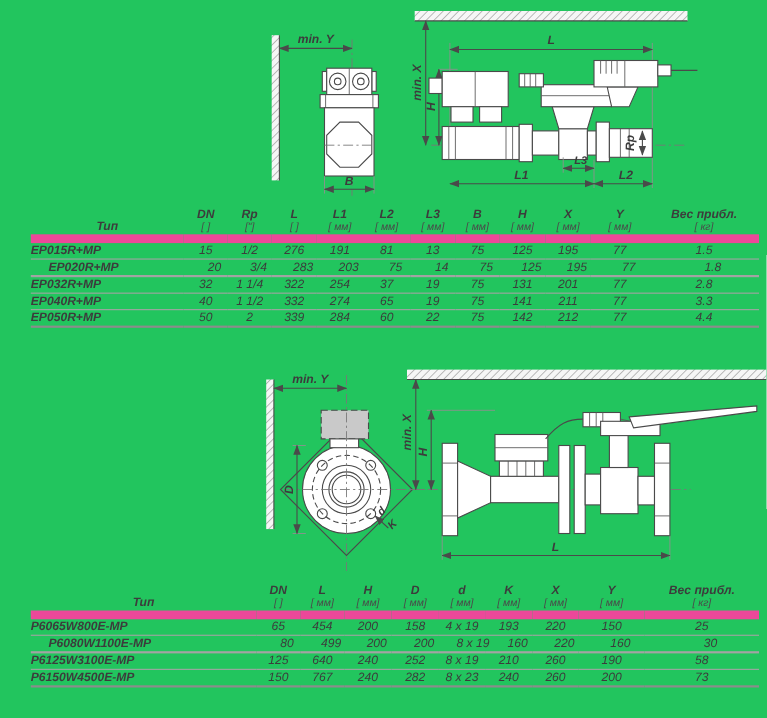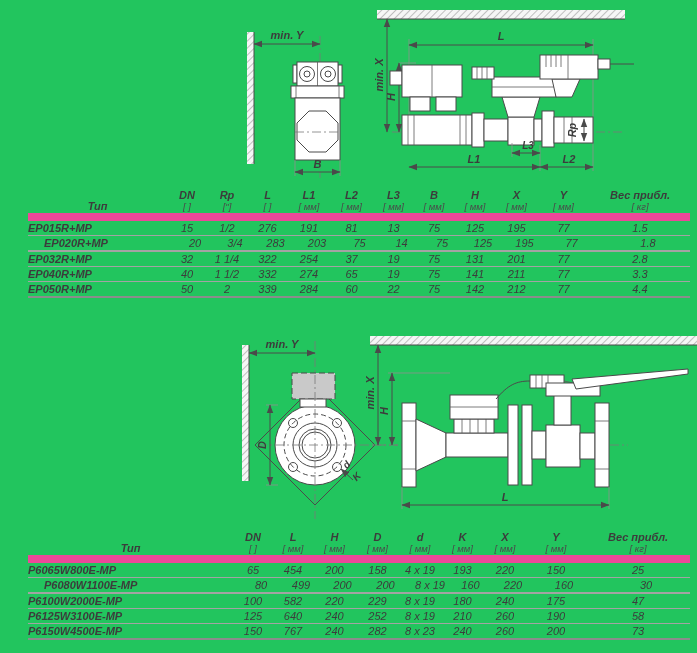--- a/index.html
+++ b/index.html
@@ -482,32 +482,20 @@
           <td>499</td>
           <td>200</td>
           <td>200</td>
           <td>8 x 19</td>
           <td>160</td>
           <td>220</td>
           <td>160</td>
           <td>30</td>
         </tr>
       <tr>
-          <td class="cType">P6100W2000E-MP</td>
-          <td>100</td>
-          <td>582</td>
-          <td>220</td>
-          <td>229</td>
-          <td>8 x 19</td>
-          <td>180</td>
-          <td>240</td>
-          <td>175</td>
-          <td>47</td>
-        </tr>
-      <tr>
           <td class="cType">P6125W3100E-MP</td>
           <td>125</td>
           <td>640</td>
           <td>240</td>
           <td>252</td>
           <td>8 x 19</td>
           <td>210</td>
           <td>260</td>
           <td>190</td>
           <td>58</td>

